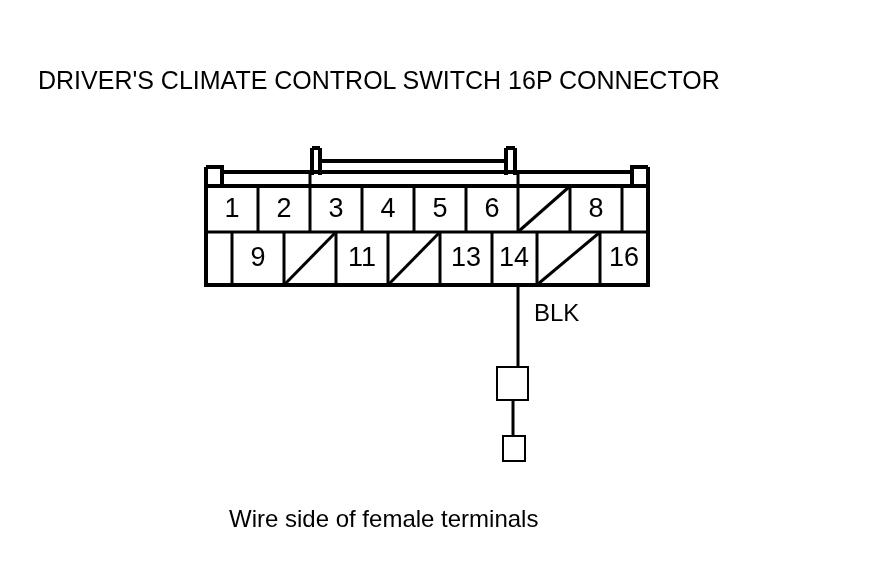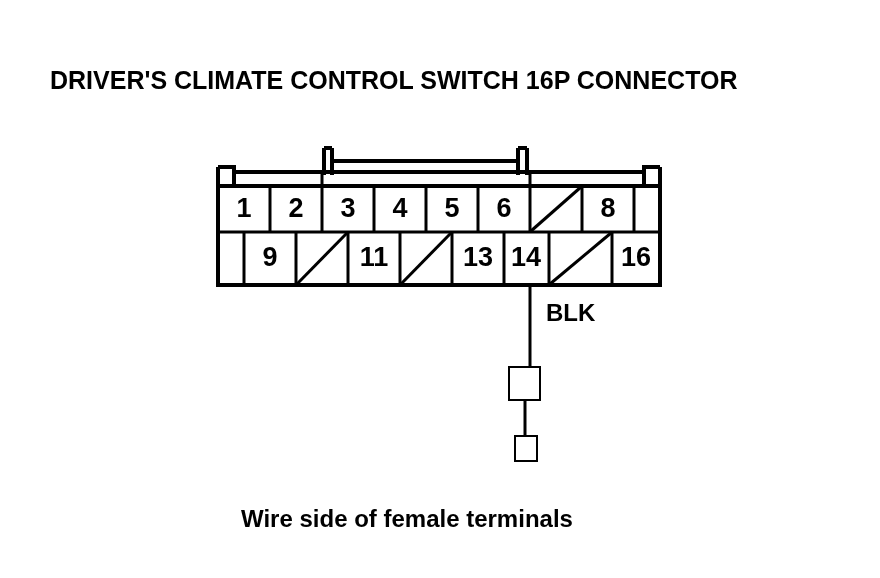--- a/index.html
+++ b/index.html
@@ -11,25 +11,24 @@
   body {
     width: 880px;
     height: 578px;
     position: relative;
     font-family: "Liberation Sans", sans-serif;
     color: #000000;
     overflow: hidden;
   }
   #diagram-root {
     position: absolute;
-    left: 12px;
+    left: 0;
     top: 0;
     width: 805px;
     height: 578px;
-    font-weight: bold;
   }
   .title-text {
     font-family: "Liberation Sans", sans-serif;
     font-size: 25px;
     fill: #000000;
   }
   .caption-text {
     font-family: "Liberation Sans", sans-serif;
     font-size: 24px;
     fill: #000000;

